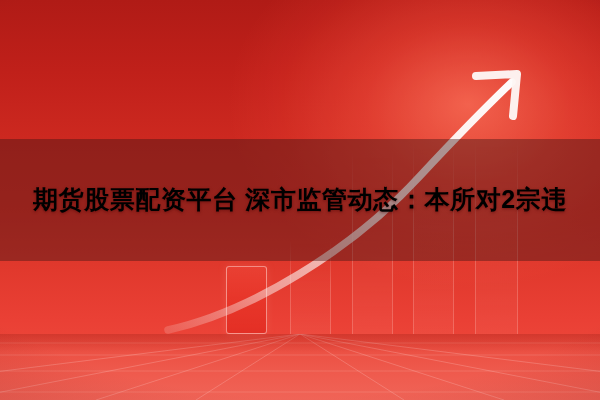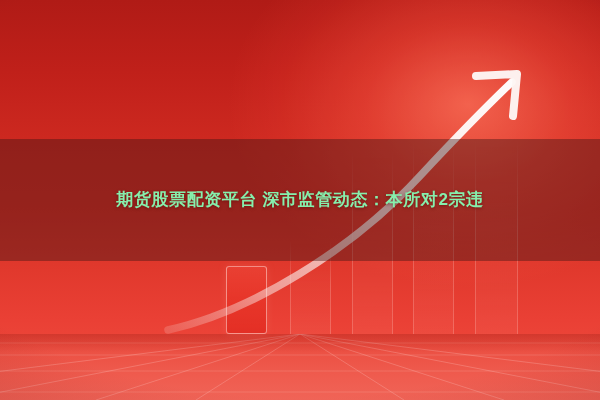--- a/index.html
+++ b/index.html
@@ -115,22 +115,22 @@
     right: 0;
     top: 139px;
     height: 122px;
     background: rgba(62,20,20,0.42);
     display: flex;
     flex-direction: column;
     align-items: center;
     justify-content: center;
   }
   .headline-line {
-    color: #86efac;
-    font-size: 17px;
+    color: #000000;
+    font-size: 25px;
     font-weight: bold;
     letter-spacing: 0.6px;
     line-height: 1.58;
     text-align: center;
     white-space: nowrap;
     text-shadow: 0 1px 3px rgba(80,6,6,0.55);
   }
 </style>
 </head>
 <body>

